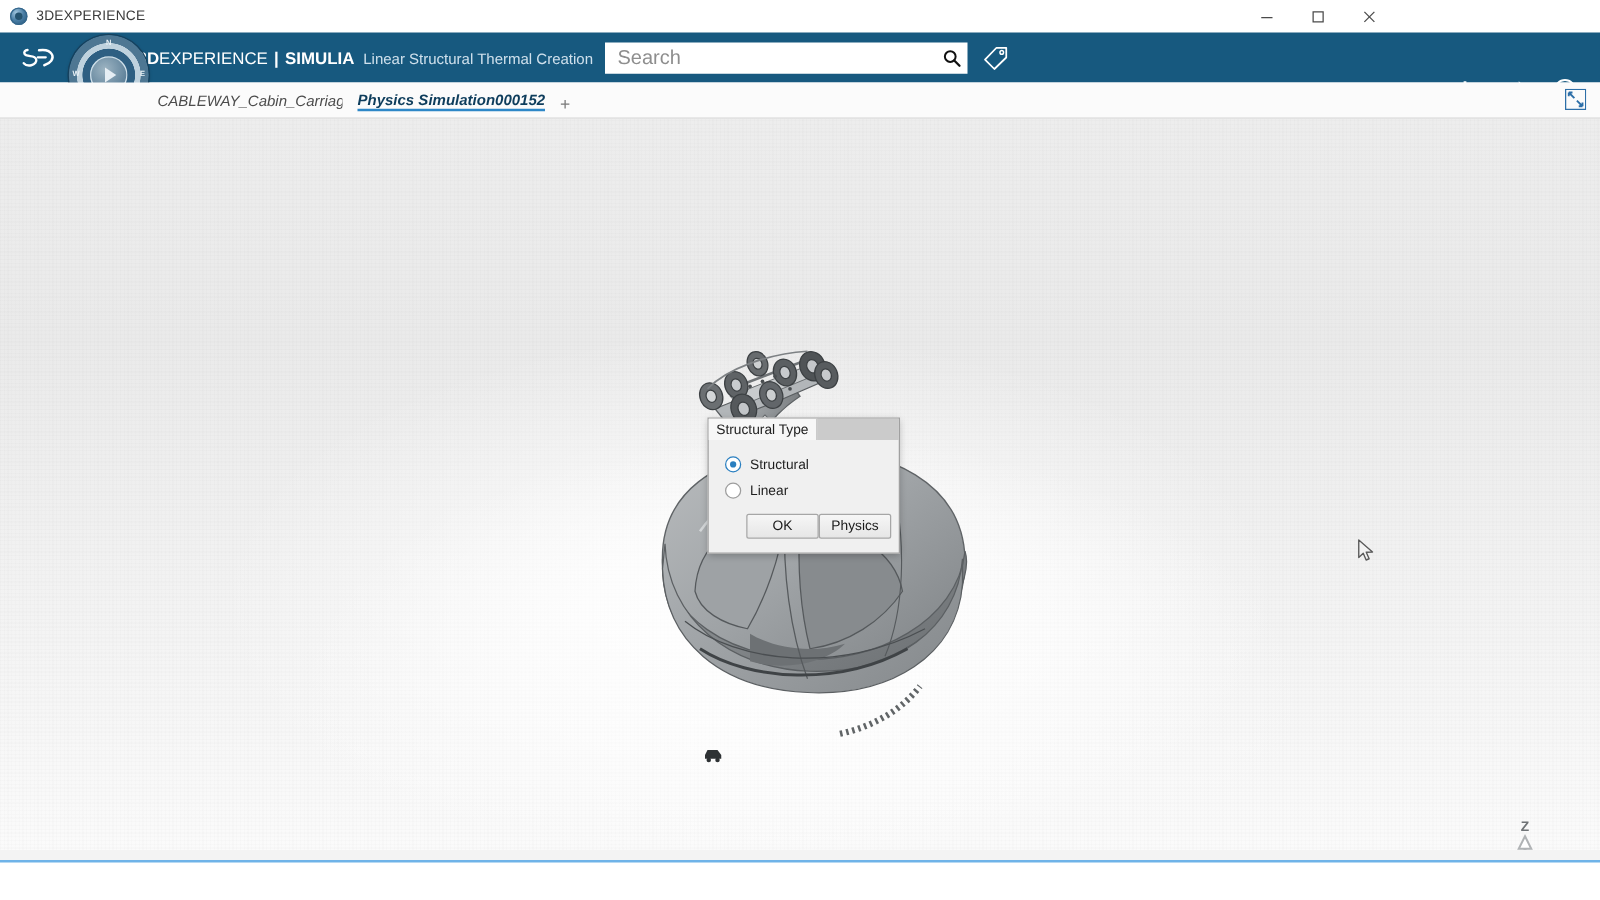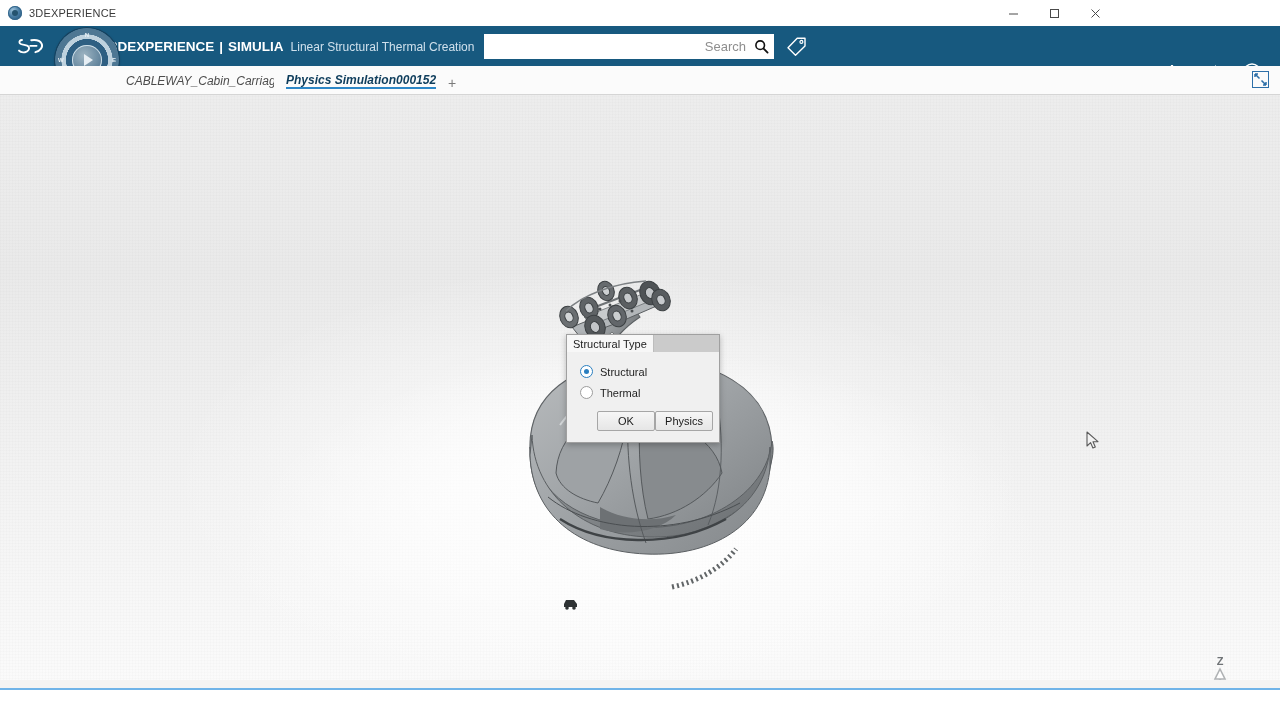--- a/index.html
+++ b/index.html
@@ -58,34 +58,34 @@
   .ds-logo {
     margin-left: 14px; width: 34px; height: 26px;
     color: #ffffff; display: flex; align-items: center; justify-content: center;
   }
   .brand {
     margin-left: 62px;
     font-size: 13.5px; color: #ffffff; white-space: nowrap;
     display: flex; align-items: baseline; gap: 0;
   }
   .brand .b-strong { font-weight: bold; }
-  .brand .b-light  { font-weight: bold; }
+  .brand .b-light  { font-weight: normal; }
   .brand .b-sep    { font-weight: bold; margin: 0 5px; }
   .brand .b-sub    { font-weight: normal; font-size: 12px; color: #cfe0ec; margin-left: 7px; }
 
   .searchwrap {
     position: absolute; left: 484px; top: 34px;
     width: 290px; height: 25px;
     background: #ffffff;
     display: flex; align-items: center;
   }
   .searchwrap input {
     border: 0; outline: 0; background: transparent;
     flex: 1; height: 23px; margin-left: 8px;
-    font-size: 13px; color: #1d4ed8; font-family: "Liberation Sans", sans-serif; text-align: right;
+    font-size: 16px; color: #1d4ed8; font-family: "Liberation Sans", sans-serif;
   }
   .searchwrap input::placeholder { color: #8e8e8e; }
   .search-ico { width: 26px; display: flex; align-items: center; justify-content: center; color: #1d1d1d; }
   .tag-ico {
     position: absolute; left: 784px; top: 34px;
     width: 24px; height: 24px; color: #ffffff;
     display: flex; align-items: center; justify-content: center;
   }
   .topbar-right {
     position: absolute; right: 8px; top: 26px; height: 40px;
@@ -482,21 +482,21 @@
         <div class="dialog-title">Structural Type</div>
         <div class="dialog-titlefill"></div>
       </div>
       <div class="dialog-body">
         <div class="radio-row">
           <span class="radio checked"></span>
           <span class="radio-label">Structural</span>
         </div>
         <div class="radio-row">
           <span class="radio unchecked"></span>
-          <span class="radio-label">Thermal</span>
+          <span class="radio-label">Linear</span>
         </div>
       </div>
       <div class="dialog-buttons">
         <div class="dlg-btn">OK</div>
         <div class="dlg-btn">Physics</div>
       </div>
     </div>
   </div>
 
   <div class="viewport-bottomband"></div>

